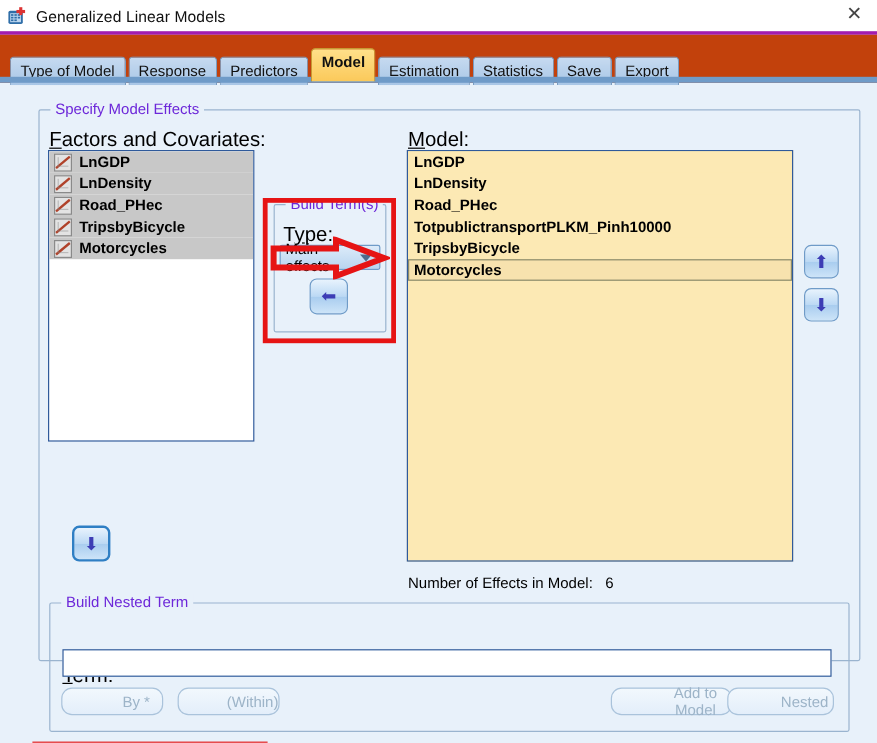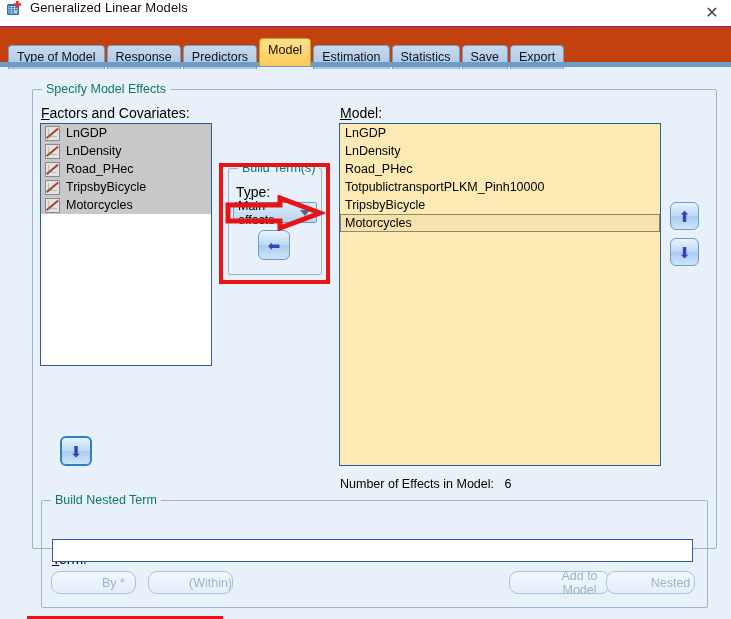--- a/index.html
+++ b/index.html
@@ -15,23 +15,23 @@
     color: #000;
     overflow: hidden;
     position: relative;
   }
 
   
   .titlebar {
     height: 26px;
     background: #ffffff;
     display: flex;
-    align-items: flex-start;
-    position: relative;
-    border-bottom: 1px solid #a21caf;
+    align-items: center;
+    position: relative;
+    border-bottom: 3px solid #a21caf;
   }
   .app-icon {
     width: 17px; height: 17px;
     margin-left: 6px; margin-right: 7px;
     position: relative;
     flex: none;
   }
   .title-text {
     font-size: 13px;
     color: #101010;
@@ -76,21 +76,21 @@
     top: 2px;
     white-space: nowrap;
     cursor: default;
   }
   .tab.selected {
     background: linear-gradient(to bottom, #ffe08a 0%, #fbc95a 100%);
     border-color: #c79a33;
     top: -1px;
     padding-bottom: 9px;
     z-index: 3;
-    font-weight: normal;
+    font-weight: bold;
   }
   .tabstrip::after {
     content: "";
     position: absolute;
     left: 0; right: 0; bottom: 0;
     height: 5px;
     background: #6f9bc8;
   }
 
   
@@ -104,27 +104,27 @@
     border: 1px solid #9ab4cf;
     border-radius: 2px;
     background: transparent;
   }
   .groupbox > .gb-title {
     position: absolute;
     top: -8px; left: 9px;
     background: #e8f1fa;
     padding: 0 4px;
     font-size: 12.5px;
-    color: #0f766e;
+    color: #6d28d9;
     white-space: nowrap;
   }
 
   .fieldlabel {
     position: absolute;
-    font-size: 14px;
+    font-size: 17px;
     color: #000;
     white-space: nowrap;
   }
   .u { text-decoration: underline; }
 
   
   .listbox {
     position: absolute;
     border: 1px solid #2f5a9b;
     background: #ffffff;
@@ -133,20 +133,21 @@
   }
   .listbox .row {
     height: 18px;
     line-height: 18px;
     padding-left: 4px;
     font-size: 12.5px;
     white-space: nowrap;
     display: flex;
     align-items: center;
     box-sizing: border-box;
+    font-weight: bold;
   }
   .listbox.factors .row { background: #c8c8c8; }
   .listbox.model { background: #fce9b4; }
   .listbox.model .row { background: #fce9b4; padding-left: 5px; }
   .listbox.model .row.active {
     background: #f7e2ae;
     border: 1px solid #8a8a6a;
     height: 18px;
     padding-left: 4px;
   }

